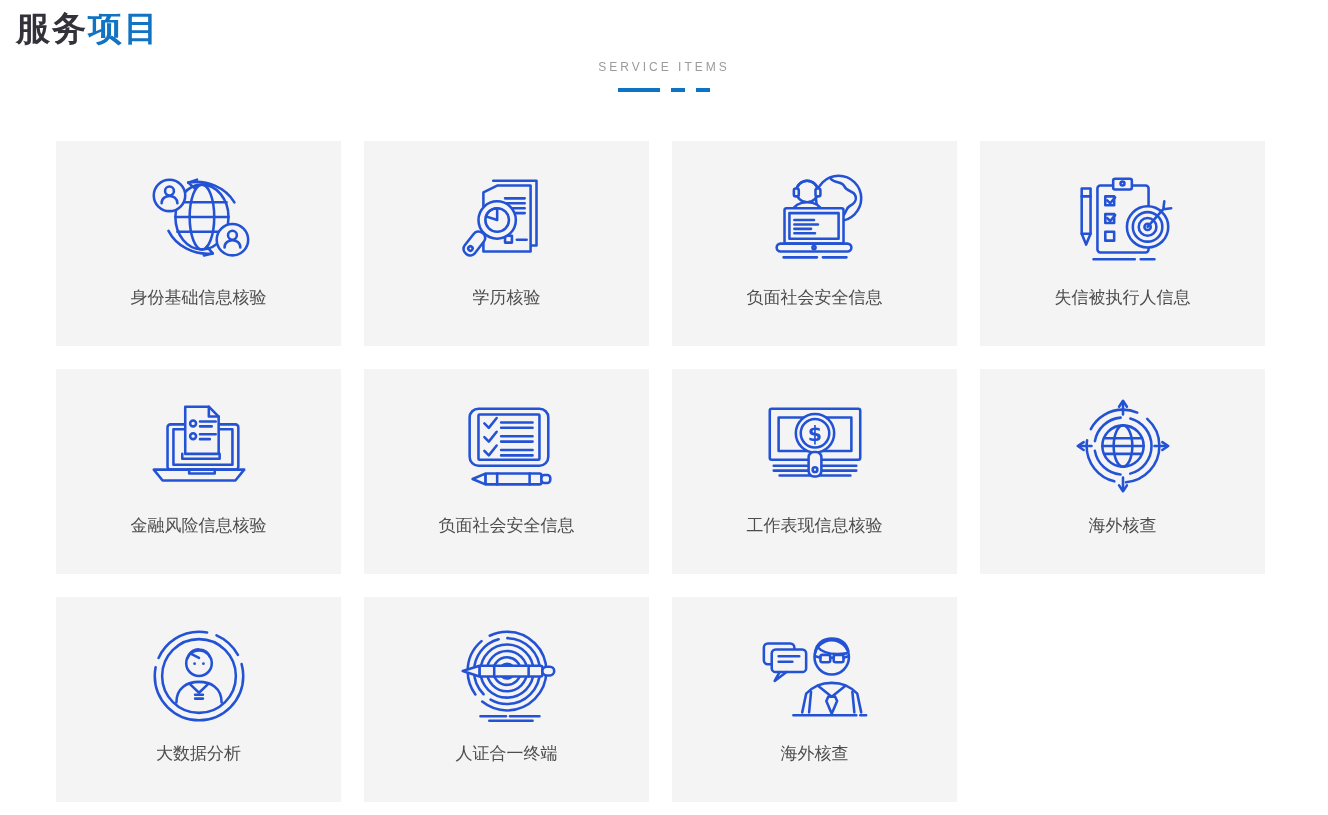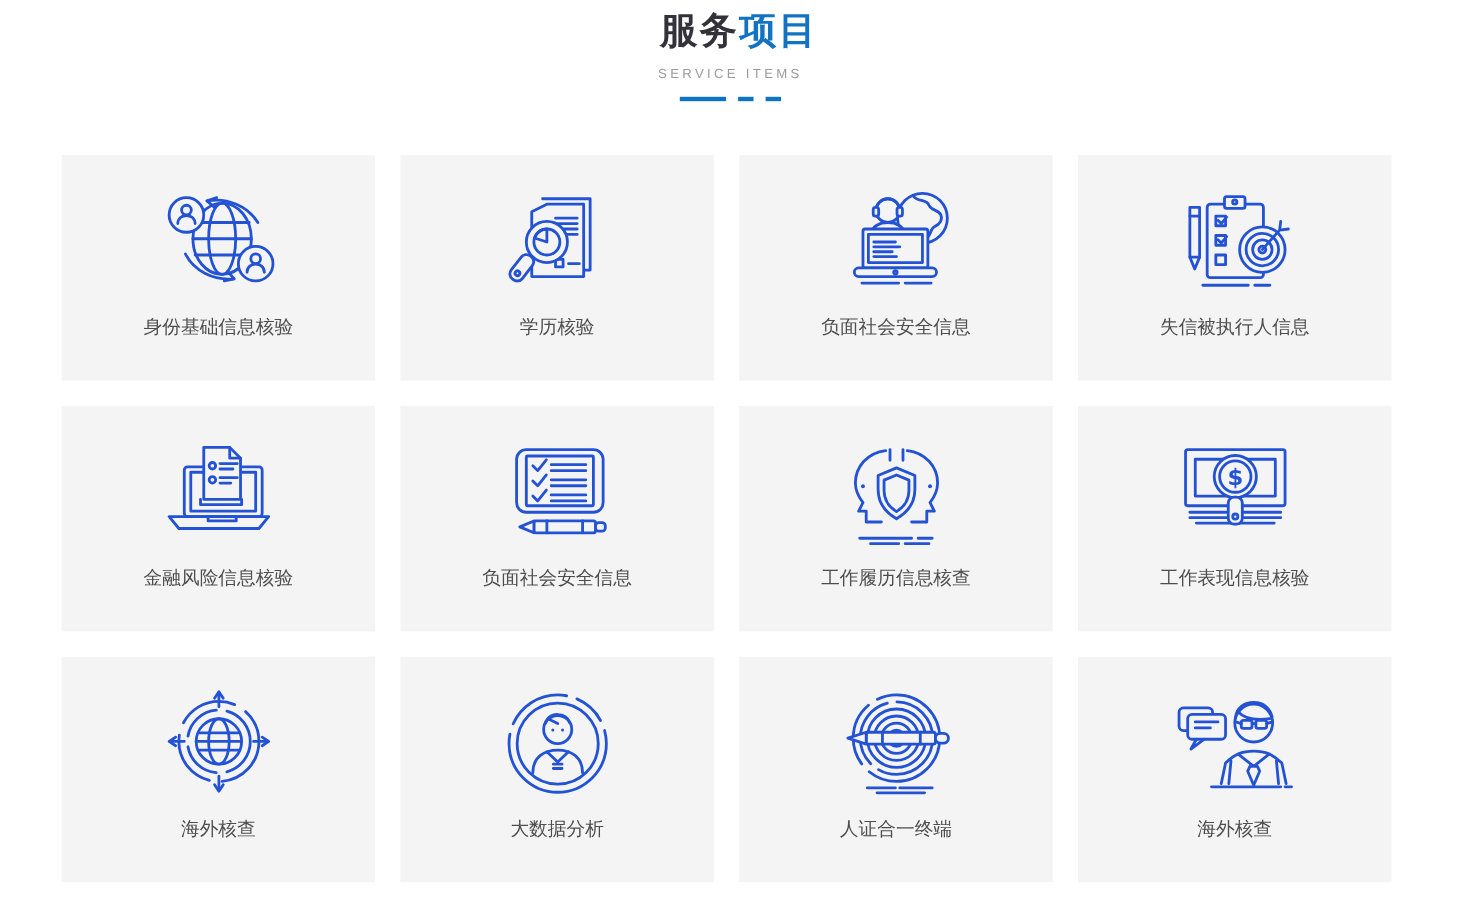--- a/index.html
+++ b/index.html
@@ -12,21 +12,21 @@
     --dash-blue:#0d73c4;
   }
   *{box-sizing:border-box;}
   html,body{margin:0;padding:0;}
   body{
     width:1328px;height:815px;background:#ffffff;overflow:hidden;
     font-family:"Liberation Sans","DejaVu Sans",sans-serif;
   }
   .section-title{
     margin:0;padding-top:8px;height:40px;line-height:40px;
-    text-align:center;font-size:34px;font-weight:700;letter-spacing:2px;
+    font-size:34px;font-weight:700;letter-spacing:2px;
     color:var(--title-dark);
     padding-left:16px;
   }
   .section-title .accent{color:var(--accent-blue);}
   .section-subtitle{
     margin-top:20px;text-align:center;font-size:12px;letter-spacing:3px;
     color:var(--subtitle-gray);
   }
   .title-dashes{
     margin-top:14px;display:flex;justify-content:center;align-items:center;gap:11px;
@@ -195,35 +195,20 @@
           <path d="M54,52 h32 M54,57.5 h32"></path>
           <rect class="bg" x="38" y="76" width="57" height="11" rx="2"></rect>
           <path d="M50,76 v11 M83,76 v11"></path>
           <path class="bg" d="M38,76 l-13,5.5 l13,5.5 z"></path>
           <rect class="bg" x="95" y="77.5" width="9" height="8" rx="3"></rect>
         </svg>
       </div>
       <div class="card-label">负面社会安全信息</div>
     </div>
 
-    <div class="card">
-      <div class="icon-wrap">
-        <svg viewBox="0 0 120 100">
-          <path d="M50,11 C33,13 22,26 22,41 c0,7 3,13 7,18 l-4,8 h7 v10 h14"></path>
-          <circle class="fl" cx="29" cy="44" r="1.8"></circle>
-          <path d="M70,11 C87,13 98,26 98,41 c0,7 -3,13 -7,18 l4,8 h-7 v10 h-14"></path>
-          <circle class="fl" cx="91" cy="44" r="1.8"></circle>
-          <path d="M54,10 v10 M66,10 v10"></path>
-          <path class="bg" d="M60,27 l17,7 v13 c0,15 -10,23 -17,27 c-7,-4 -17,-12 -17,-27 v-13 z"></path>
-          <path d="M60,33.5 l11.5,4.8 v9.5 c0,10.5 -6.5,16.5 -11.5,19.5 c-5,-3 -11.5,-9 -11.5,-19.5 v-9.5 z"></path>
-          <path d="M26,92 h48 M80,92 h13 M36,97 h26 M68,97 h22"></path>
-        </svg>
-      </div>
-      <div class="card-label">工作履历信息核查</div>
-    </div>
 
     <div class="card">
       <div class="icon-wrap">
         <svg viewBox="0 0 120 100">
           <rect x="14" y="10" width="92" height="52" rx="2"></rect>
           <rect x="23" y="19" width="74" height="34"></rect>
           <path d="M18,68 h38 M62,68 h40 M18,73 h84 M24,78 h72"></path>
           <circle class="bg" cx="60" cy="35" r="19.5"></circle>
           <circle cx="60" cy="35" r="14.5"></circle>
           <text x="60" y="42.5" text-anchor="middle" font-size="21">$</text>

